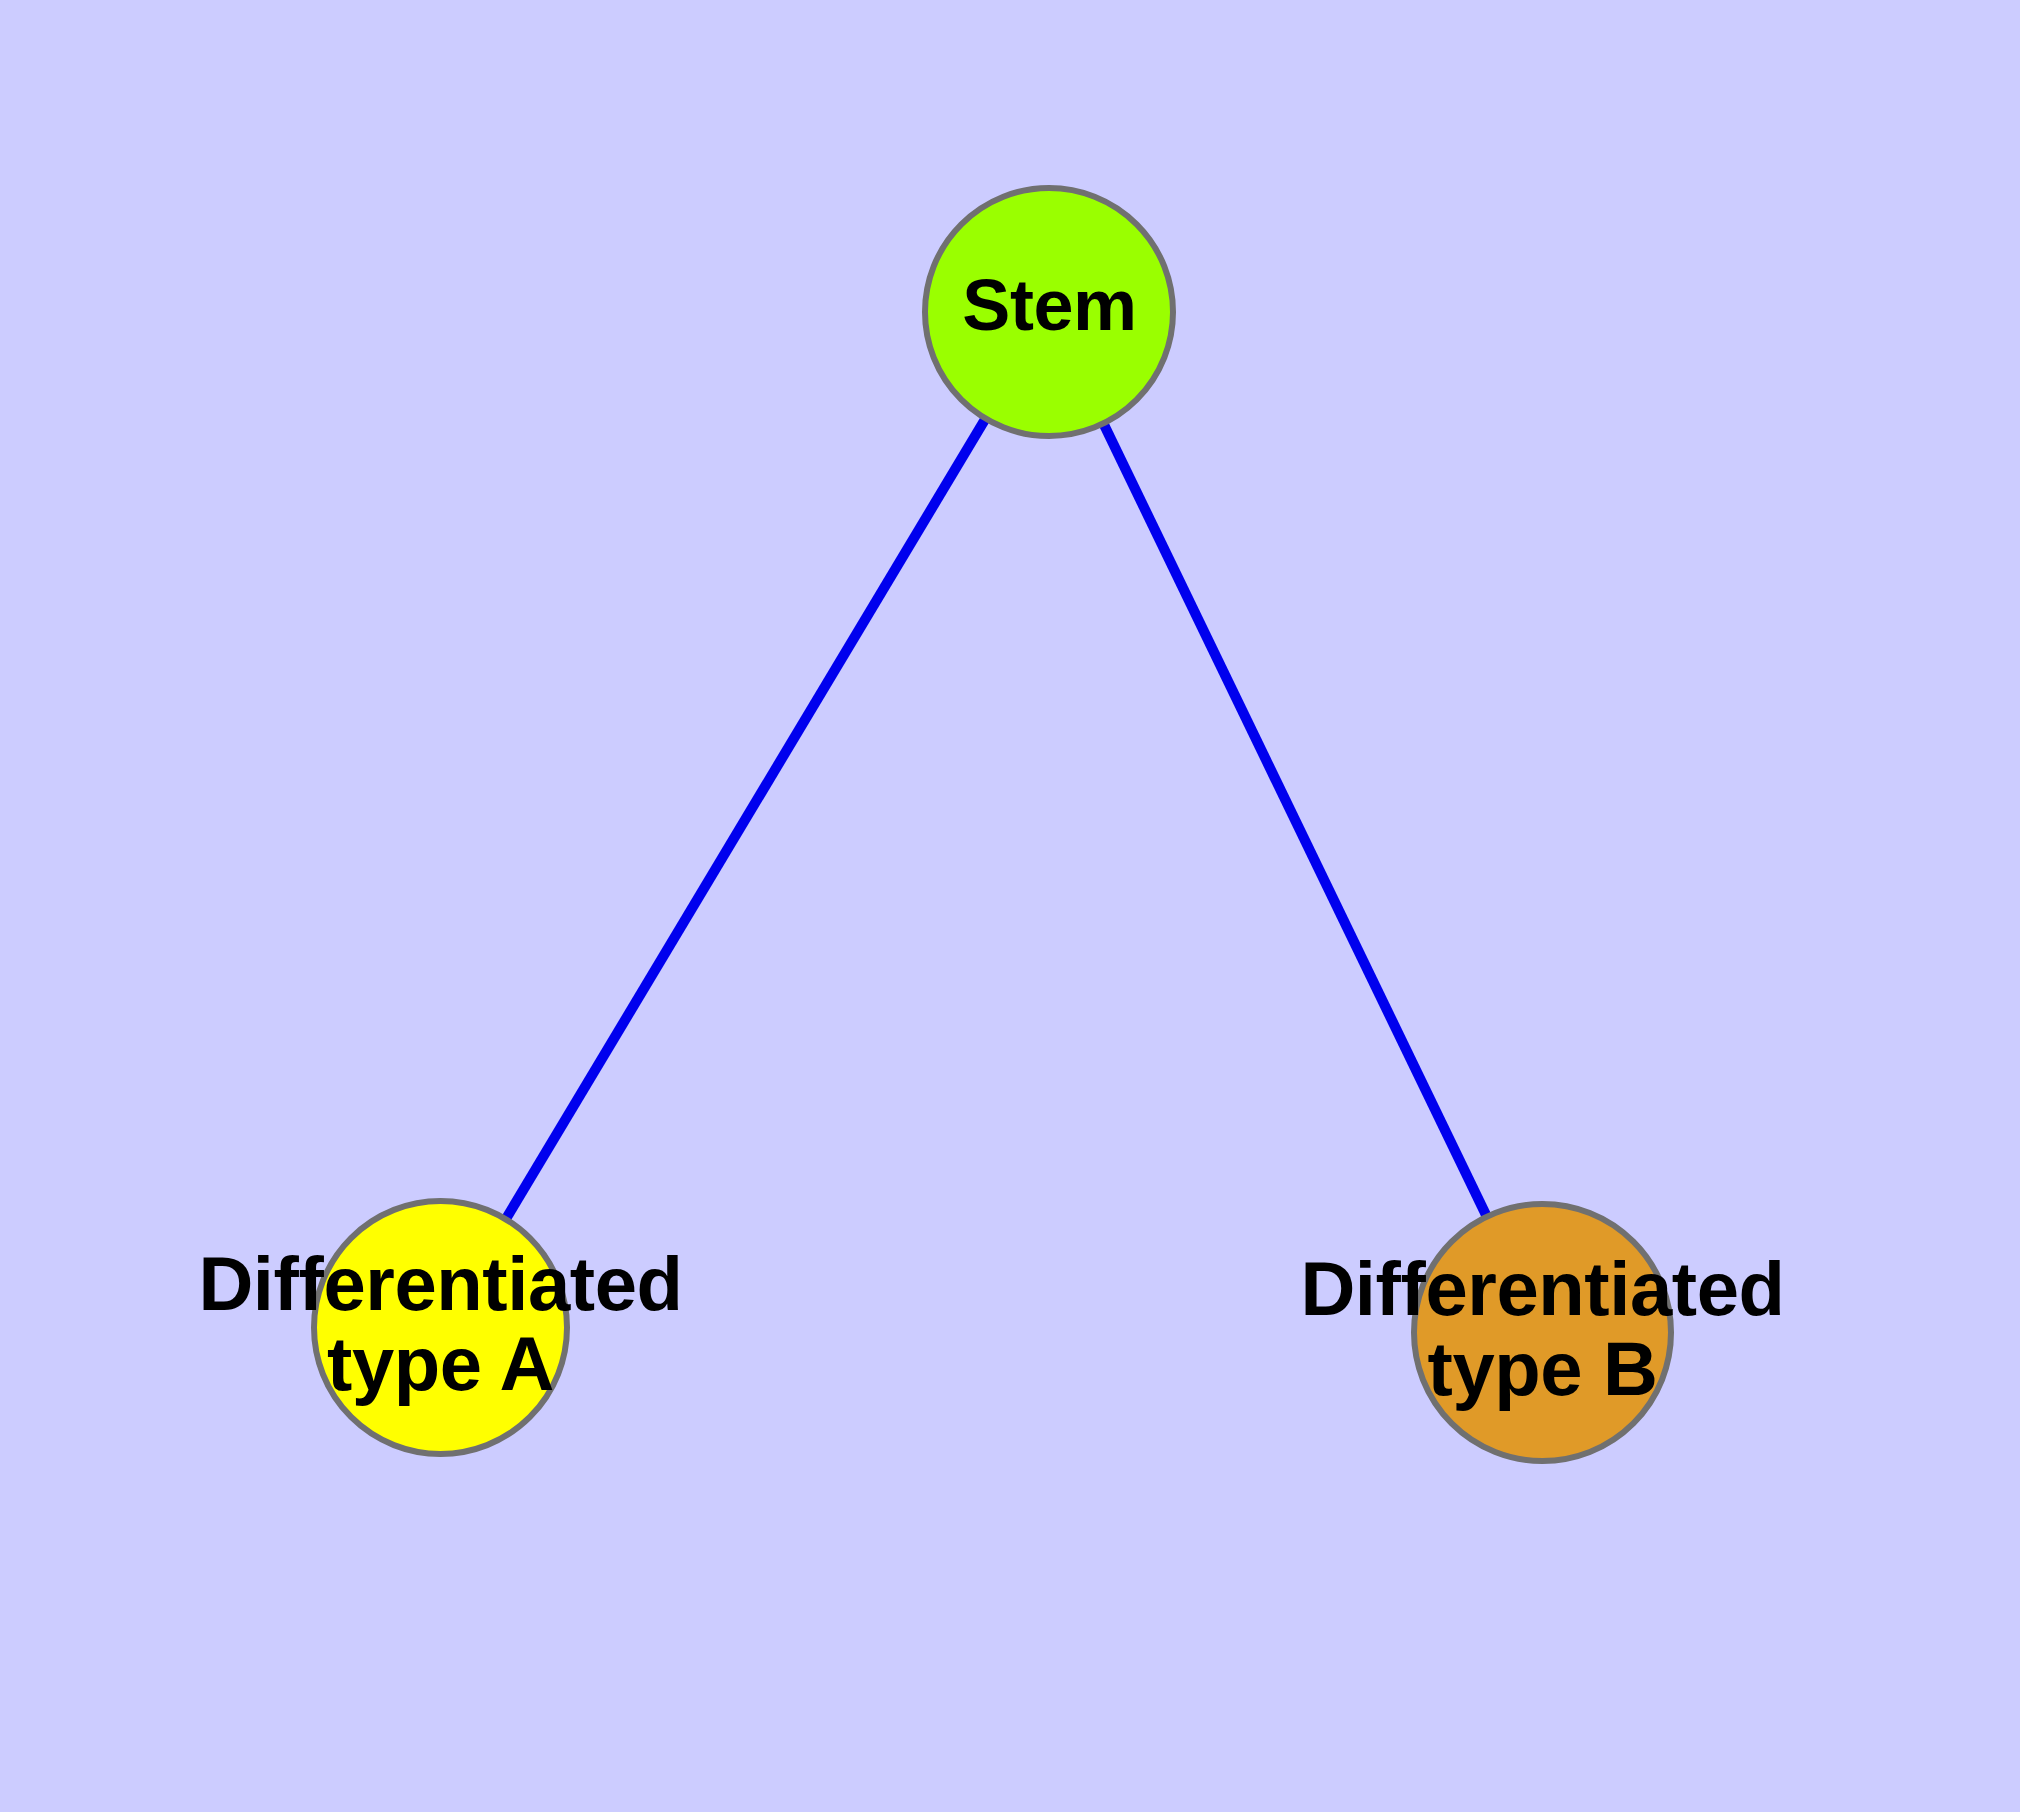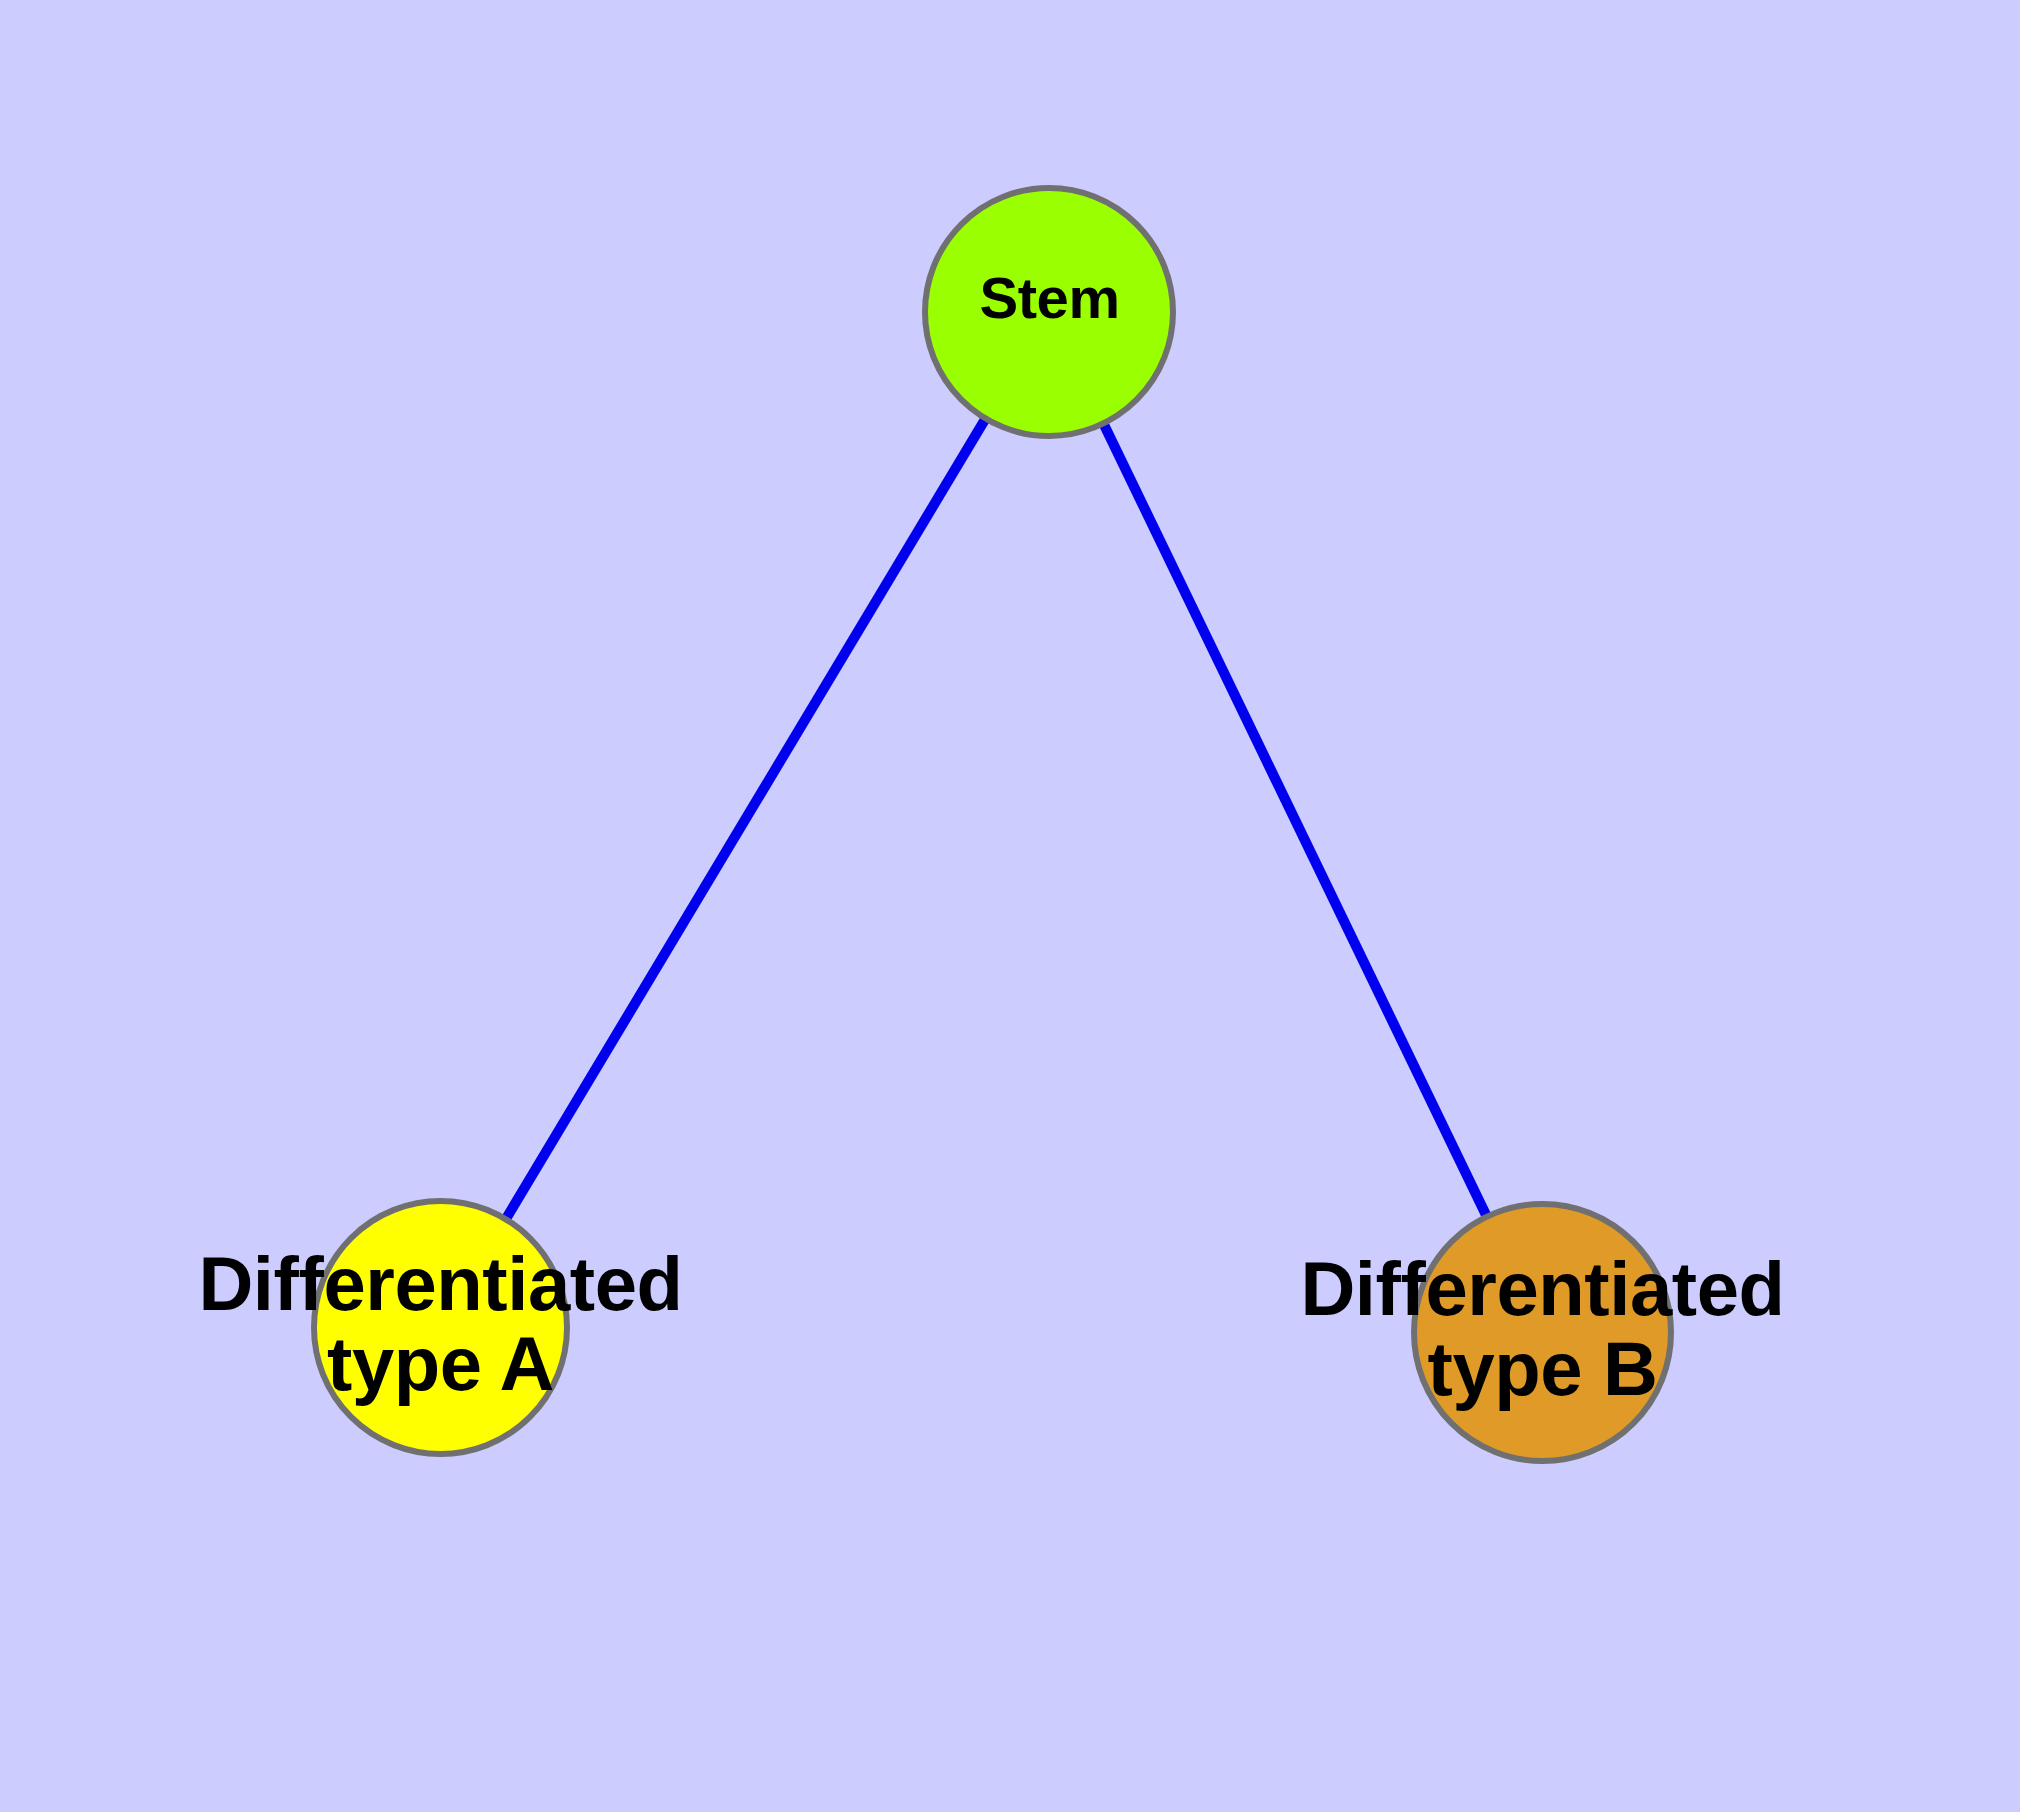--- a/index.html
+++ b/index.html
@@ -58,21 +58,21 @@
   <div id="graph-bg" style="background: rgb(204, 204, 255);"></div>
 
   <svg id="edges-layer" viewBox="0 0 2384 2138">
     <line id="edge-0" x1="1238" y1="368" x2="520" y2="1566" stroke="#0000ee" stroke-width="12"></line>
     <line id="edge-1" x1="1238" y1="368" x2="1820" y2="1572" stroke="#0000ee" stroke-width="12"></line>
   </svg>
 
   <div id="nodes-layer">
 
     <div class="node" id="node-0" style="left: 922px; top: 185px; width: 254px; height: 254px; background: rgb(154, 255, 0); border: 6.8px solid rgb(112, 112, 112);"></div>
-    <div class="node-label" id="label-0" style="color: rgb(0, 0, 0); font-size: 58px; width: 1017px; left: 541px; top: 268px;">Stem</div>
+    <div class="node-label" id="label-0" style="color: rgb(0, 0, 0); font-size: 72px; width: 1017px; left: 541px; top: 268px;">Stem</div>
 
     <div class="node" id="node-1" style="left: 311px; top: 1198px; width: 259px; height: 259px; background: rgb(255, 255, 0); border: 6.8px solid rgb(112, 112, 112);"></div>
     <div class="node-label" id="label-1" style="color: rgb(0, 0, 0); font-size: 76px; width: 1017px; left: -68px; top: 1244px;">Differentiated
 type A</div>
 
     <div class="node" id="node-2" style="left: 1411px; top: 1201px; width: 263px; height: 263px; background: rgb(224, 154, 40); border: 6.8px solid rgb(112, 112, 112);"></div>
     <div class="node-label" id="label-2" style="color: rgb(0, 0, 0); font-size: 76px; width: 1017px; left: 1034px; top: 1249px;">Differentiated
 type B</div>
 
   </div>

